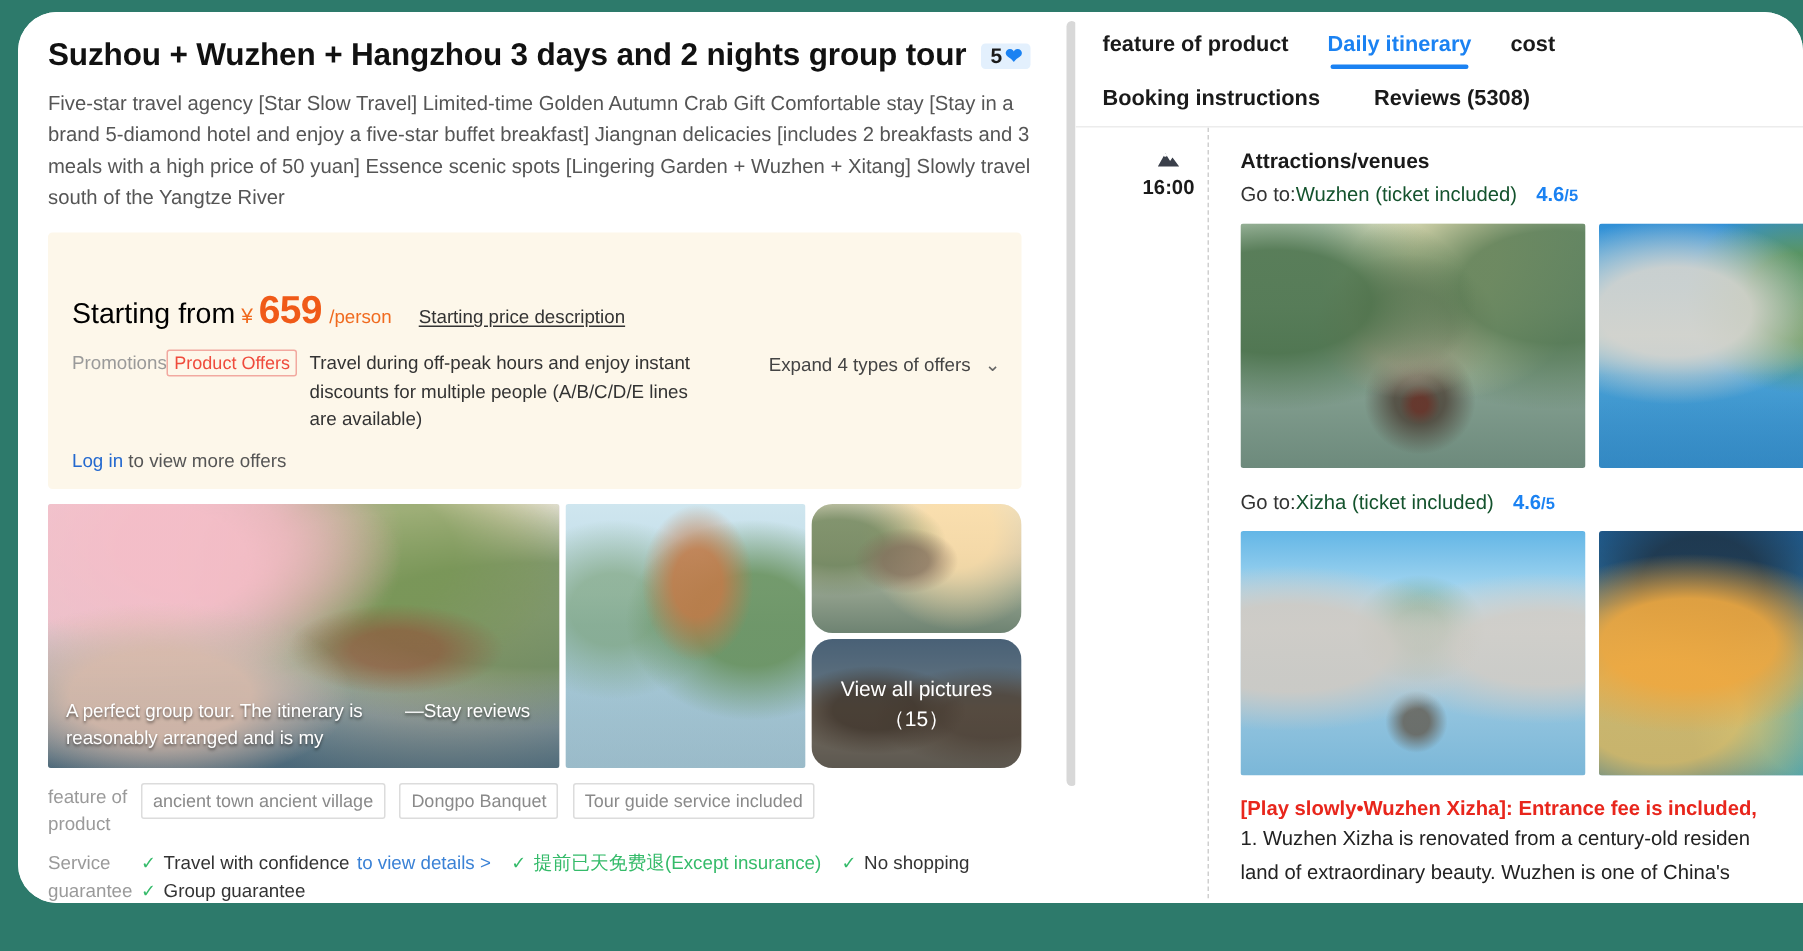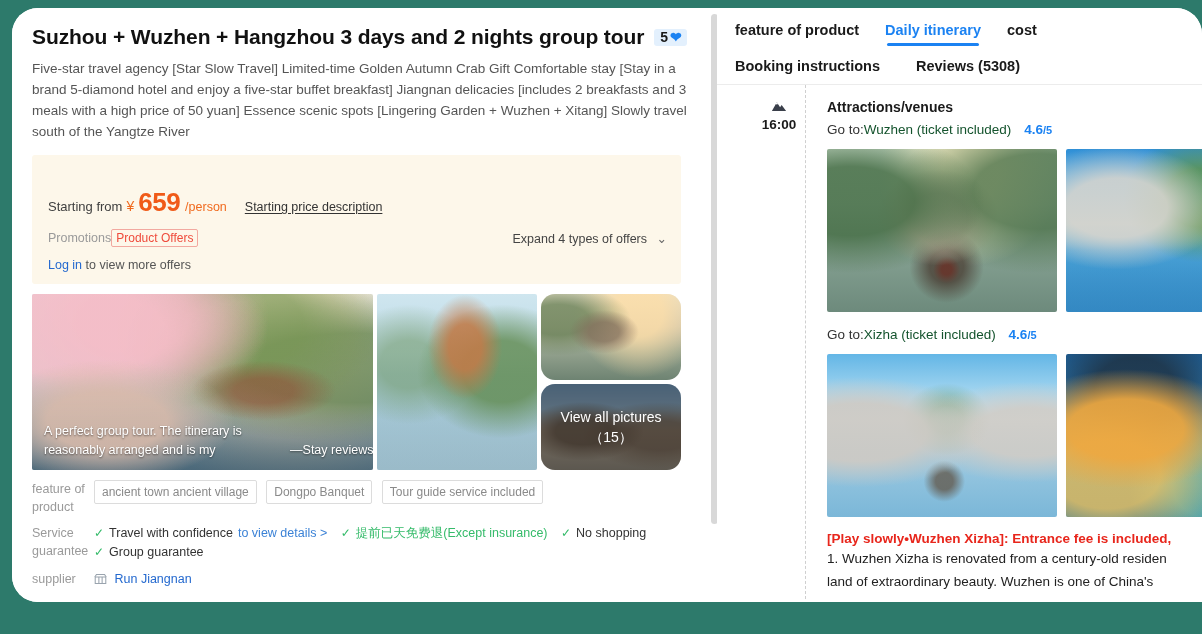--- a/index.html
+++ b/index.html
@@ -44,21 +44,21 @@
     max-width:660px;
   }
 
   
   .pricebox{
     margin-top:12px;background:#fdf7ea;border-radius:3px;
     padding:12px 14px 12px 16px;position:relative;
     width:649px;box-sizing:border-box;
   }
   .price-line{display:flex;align-items:baseline;gap:10px;}
-  .from{color:#404040;font-size:13px;margin-top:32px;}
+  .from{color:#000000;font-size:19px;margin-top:32px;}
   .yen{color:#f06a1e;font-size:14px;margin-left:1px;}
   .price-num{color:#f05a18;font-size:26px;font-weight:700;letter-spacing:-.5px;}
   .per{color:#f06a1e;font-size:12.5px;}
   .price-desc{
     color:#333;font-size:12.5px;text-decoration:underline;
     text-underline-offset:2px;margin-left:8px;cursor:pointer;
   }
   .rating-line{display:flex;align-items:baseline;gap:9px;margin-top:9px;}
   .rating{
     color:#2469cf;font-weight:700;font-size:17px;
@@ -95,23 +95,23 @@
   }
   .g-mid{width:165px;height:176px;overflow:hidden;border-radius:2px;position:relative;}
   .g-col{display:flex;flex-direction:column;gap:4px;width:140px;}
   .g-small{width:140px;height:86px;overflow:hidden;border-radius:14px;position:relative;}
   .g-overlay{
     position:absolute;inset:0;background:rgba(0,0,0,.34);
     display:flex;flex-direction:column;align-items:center;justify-content:center;
     color:#fff;font-size:14px;line-height:1.45;cursor:pointer;
   }
   .quote{
-    position:absolute;left:12px;bottom:10px;right:0;color:#fff;
+    position:absolute;left:12px;bottom:10px;right:20px;color:#fff;
     font-size:12.5px;line-height:1.5;text-shadow:0 1px 2px rgba(0,0,0,.55);
-    display:flex;justify-content:space-between;align-items:flex-end;gap:8px;
+    display:flex;justify-content:space-between;align-items:flex-start;gap:8px;
   }
   .quote .qtext{max-width:210px;}
   .quote .qauth{white-space:nowrap;}
 
   
   .rows{margin-top:10px;width:660px;}
   .row{display:flex;margin-bottom:8px;}
   .row-label{
     width:62px;min-width:62px;color:#9a9a9a;font-size:12.5px;line-height:1.45;
   }
@@ -207,20 +207,21 @@
           <span class="yen" style="margin-left:-6px;">¥</span>
           <span class="price-num" style="margin-left:-6px;">659</span>
           <span class="per" style="margin-left:-5px;">/person</span>
           <span class="price-desc">Starting price description</span>
         </div>
 
 
         <div class="promo-row">
           <span class="promo-label">Promotions</span>
           <span class="promo-tag">Product Offers</span>
+          <span class="promo-text">Travel during off-peak hours and enjoy instant discounts for multiple people (A/B/C/D/E lines are available)</span>
           <span class="expand">
             <span>Expand 4 types of offers</span>
             <span class="chev">⌄</span>
           </span>
         </div>
 
         <div class="login-line">
           <a href="#">Log in</a><span> to view more offers</span>
         </div>
       </div>

